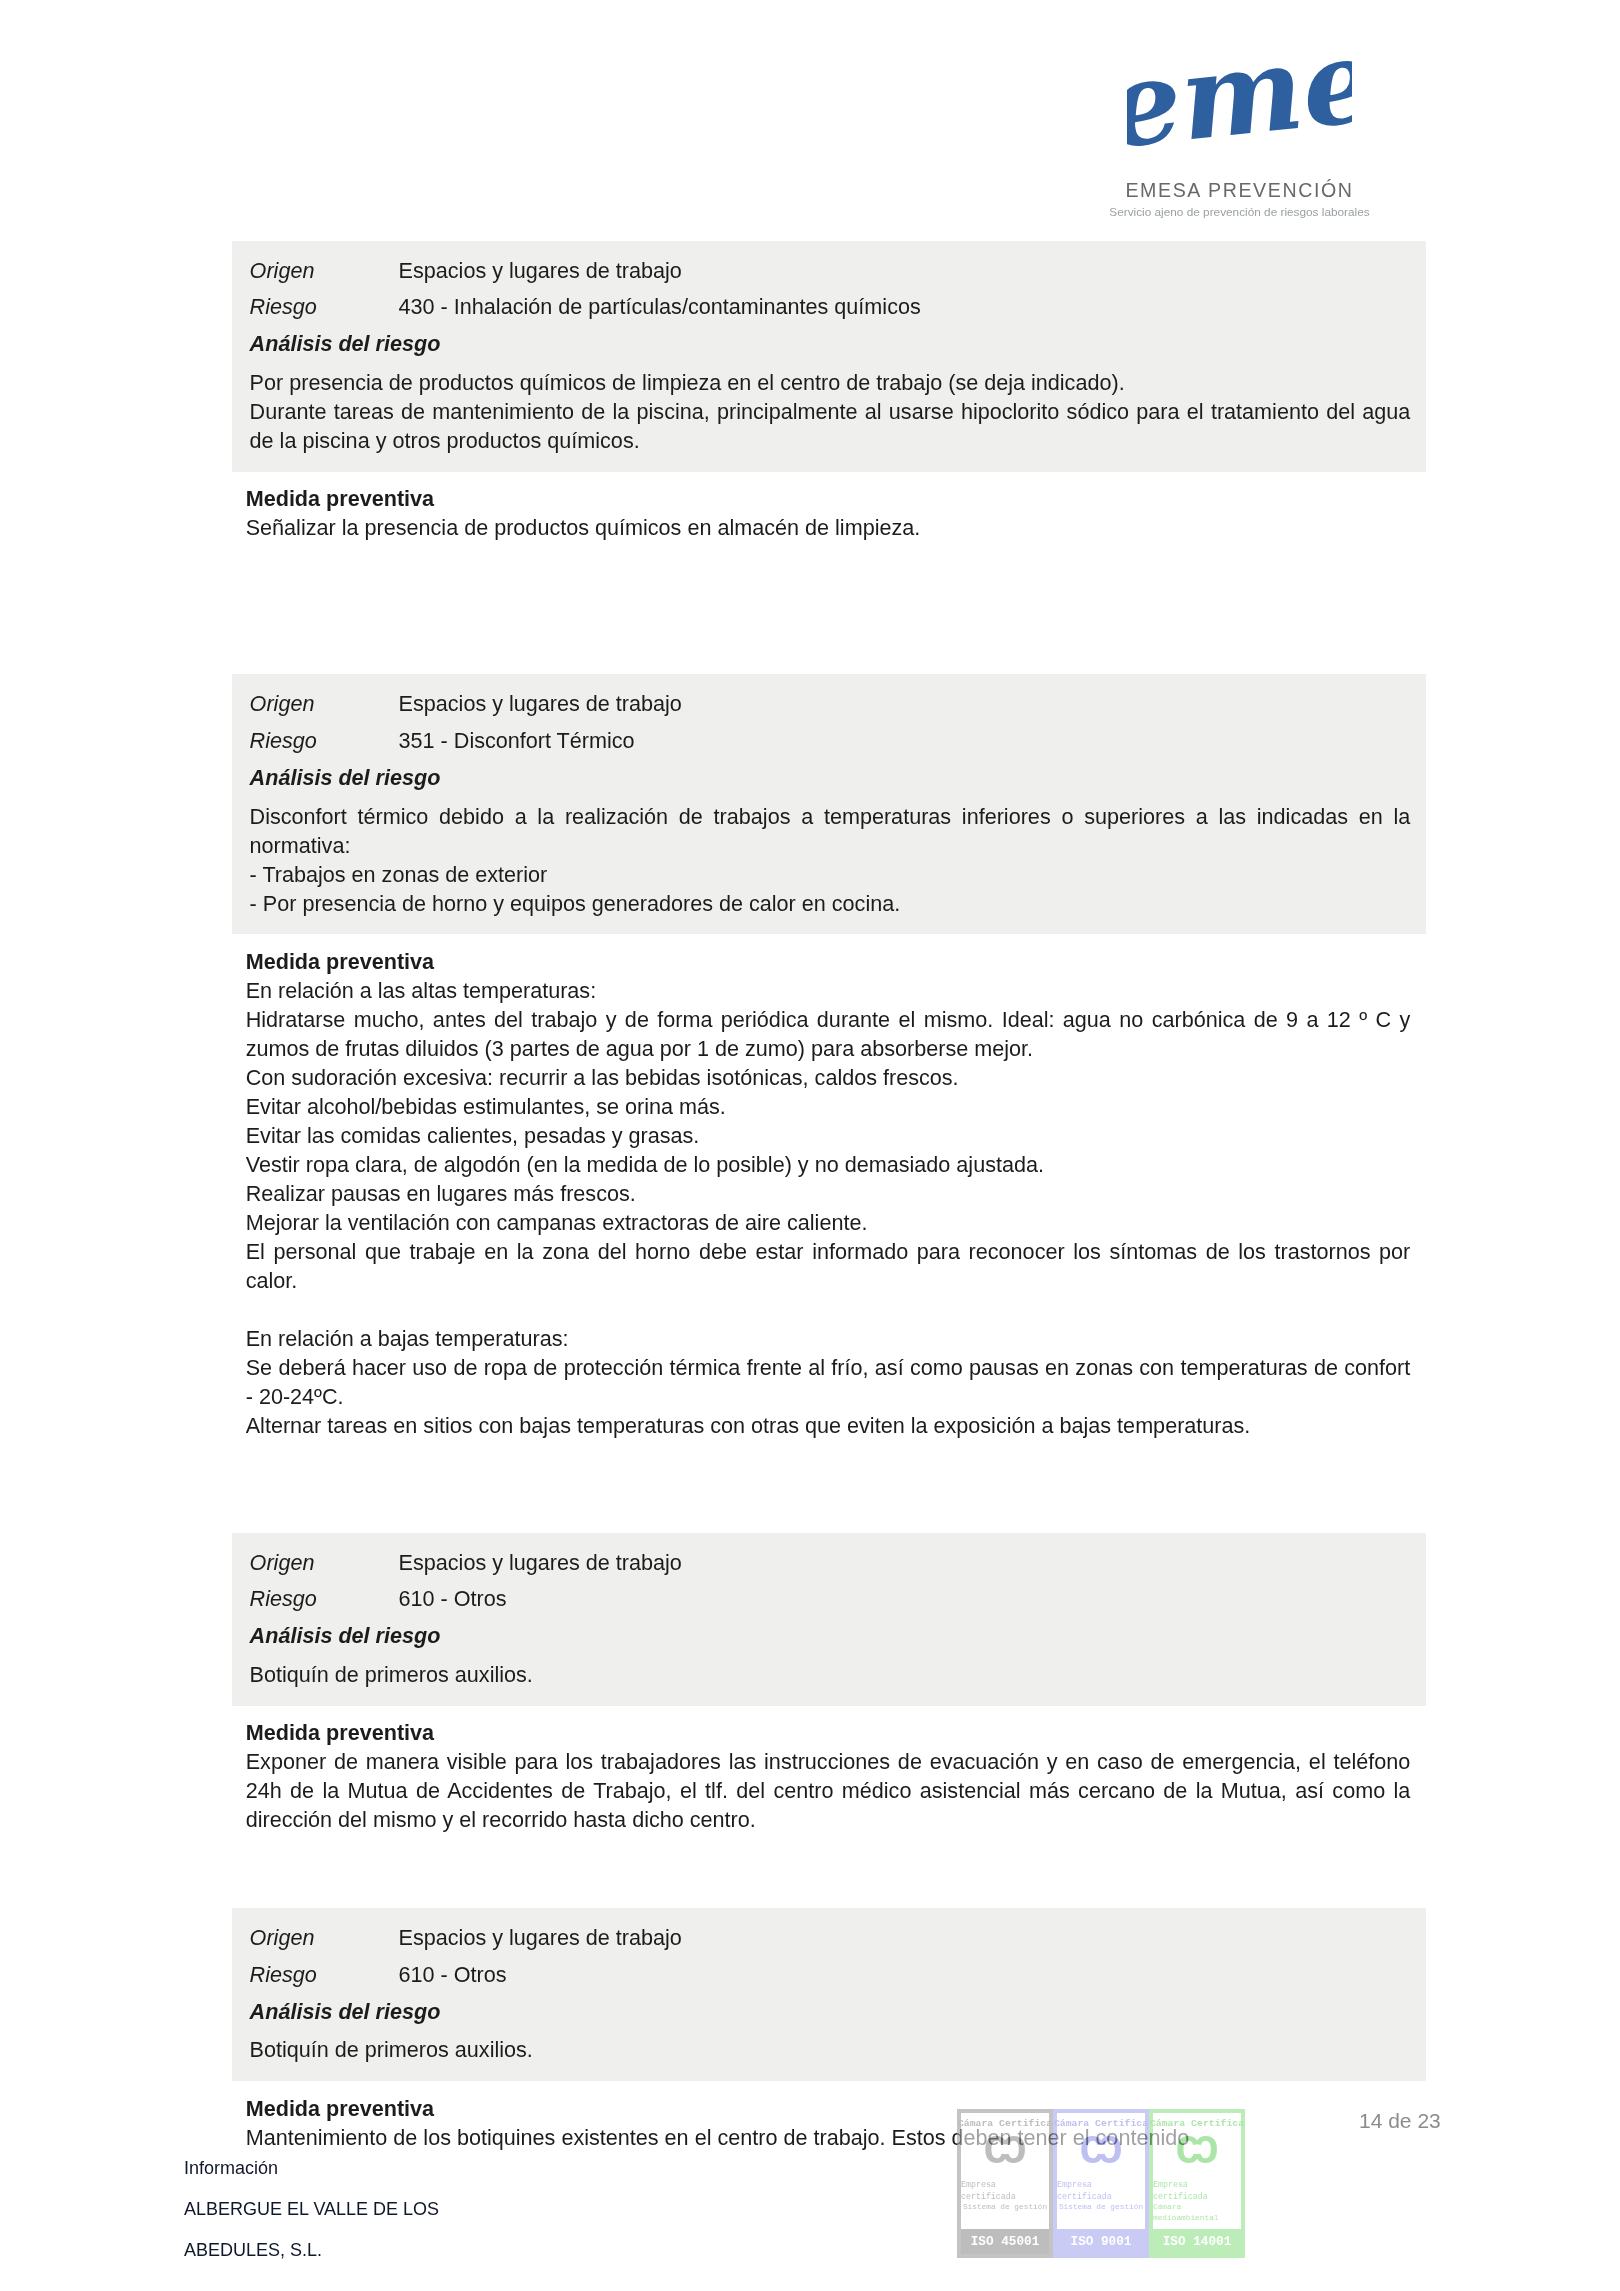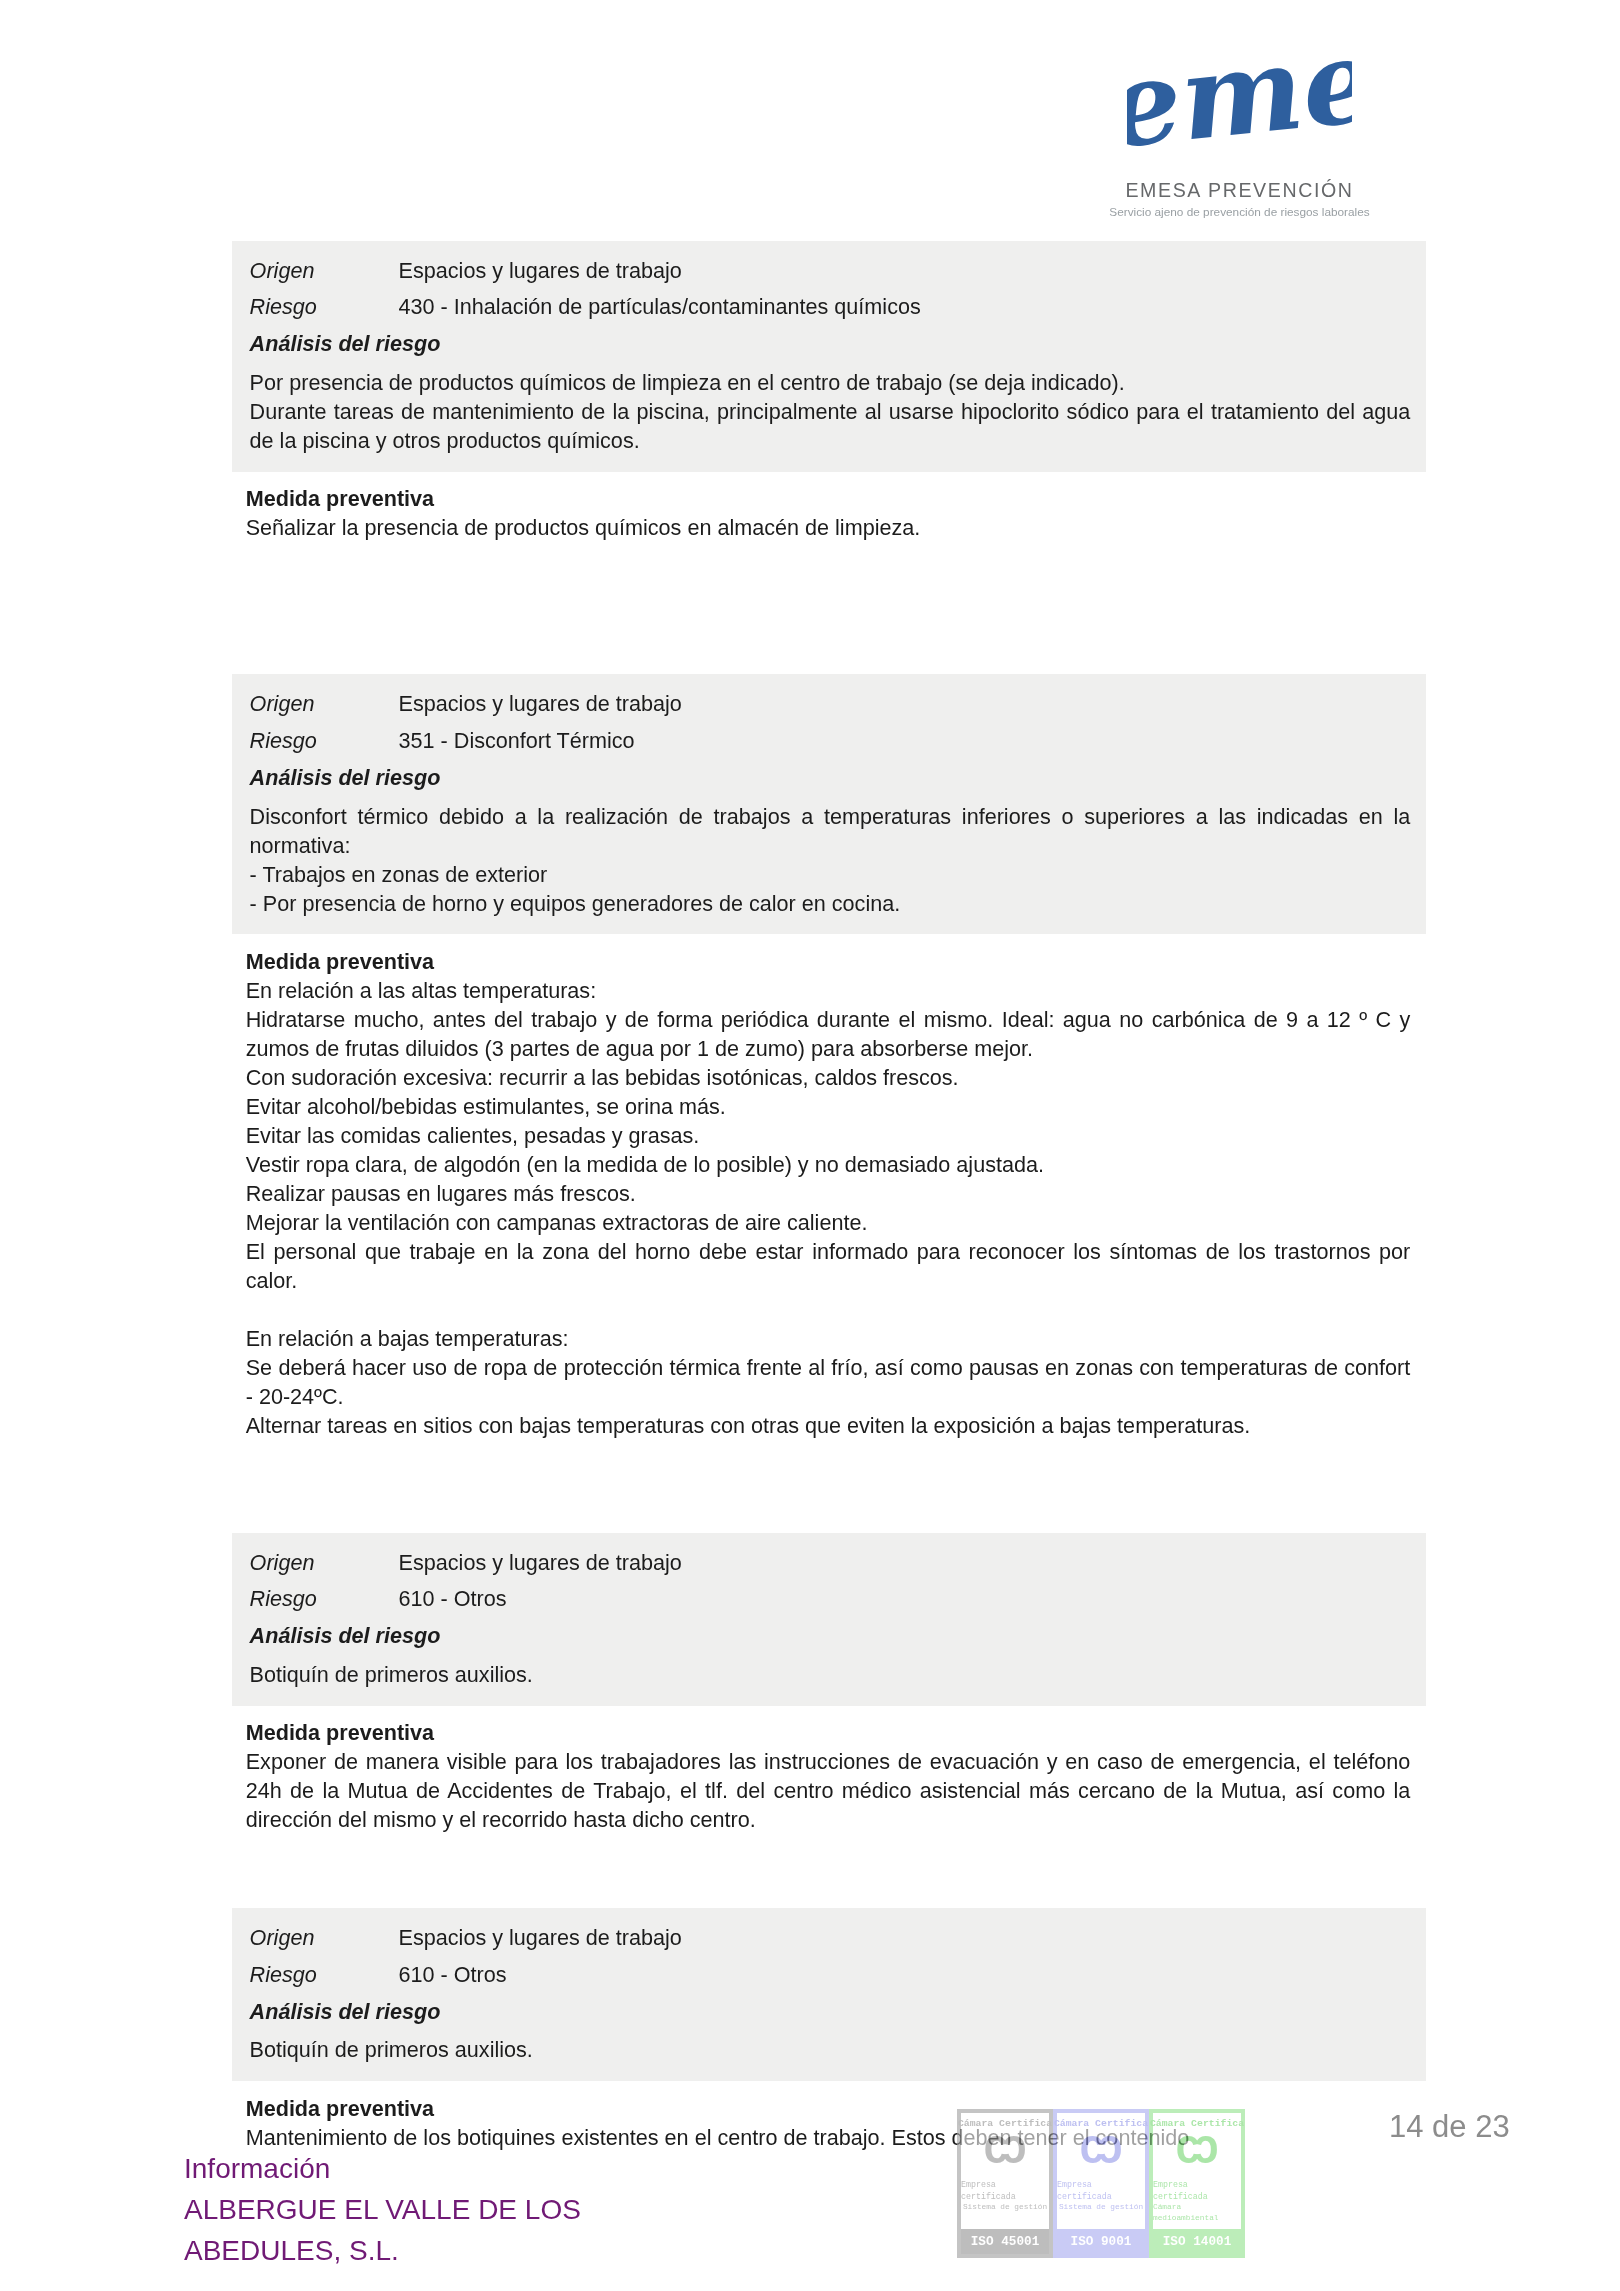--- a/index.html
+++ b/index.html
@@ -19,22 +19,22 @@
   .row .lbl{flex:0 0 149px;font-weight:normal;font-style:italic;}
   .analysis-h{font-weight:bold;font-style:italic;line-height:29px;margin:5.9px 0 9.8px 0;}
   .risk-box p, .med p{margin:0;line-height:29px;text-align:justify;min-height:29px;}
   .med{padding:12.7px 15.7px 0 13.7px;}
   .med h3{font-size:21.6px;line-height:29px;margin:0;font-weight:bold;}
   .sec2{margin-top:132px;}
   .sec3{margin-top:93px;}
   .sec4{margin-top:74px;}
 
   
-  .footer-info{position:absolute;left:184px;top:2148px;color:#701a75;font-size:28px;line-height:41px;}
-  .pagenum{position:absolute;left:1389px;top:2109px;color:#8c8c8c;font-size:31px;}
+  .footer-info{position:absolute;left:184px;top:2148px;color:#0f172a;font-size:18px;line-height:41px;}
+  .pagenum{position:absolute;left:1359px;top:2109px;color:#8c8c8c;font-size:21px;}
   .badges{position:absolute;left:957px;top:2109px;display:flex;opacity:.58;}
   .badge{width:96px;height:149px;background:#ffffff;box-sizing:border-box;border:4px solid #a3a3a3;
          display:flex;flex-direction:column;align-items:center;font-family:Liberation Mono, monospace;}
   .badge .hdr{font-size:9.8px;font-weight:bold;margin-top:4.9px;white-space:nowrap;}
   .badge .cc{font-size:41px;font-weight:bold;line-height:45px;margin-top:1px;letter-spacing:0;}
   .badge .cc .r{display:inline-block;transform:scaleX(-1);margin-left:-6.9px;}
   .badge .s1{font-size:8.3px;line-height:11.8px;margin-top:3.9px;}
   .badge .s2{font-size:7.8px;line-height:10.8px;}
   .badge .band{margin-top:auto;width:100%;height:25.5px;color:#ffffff;font-size:12.7px;font-weight:bold;
                display:flex;align-items:center;justify-content:center;white-space:nowrap;}

